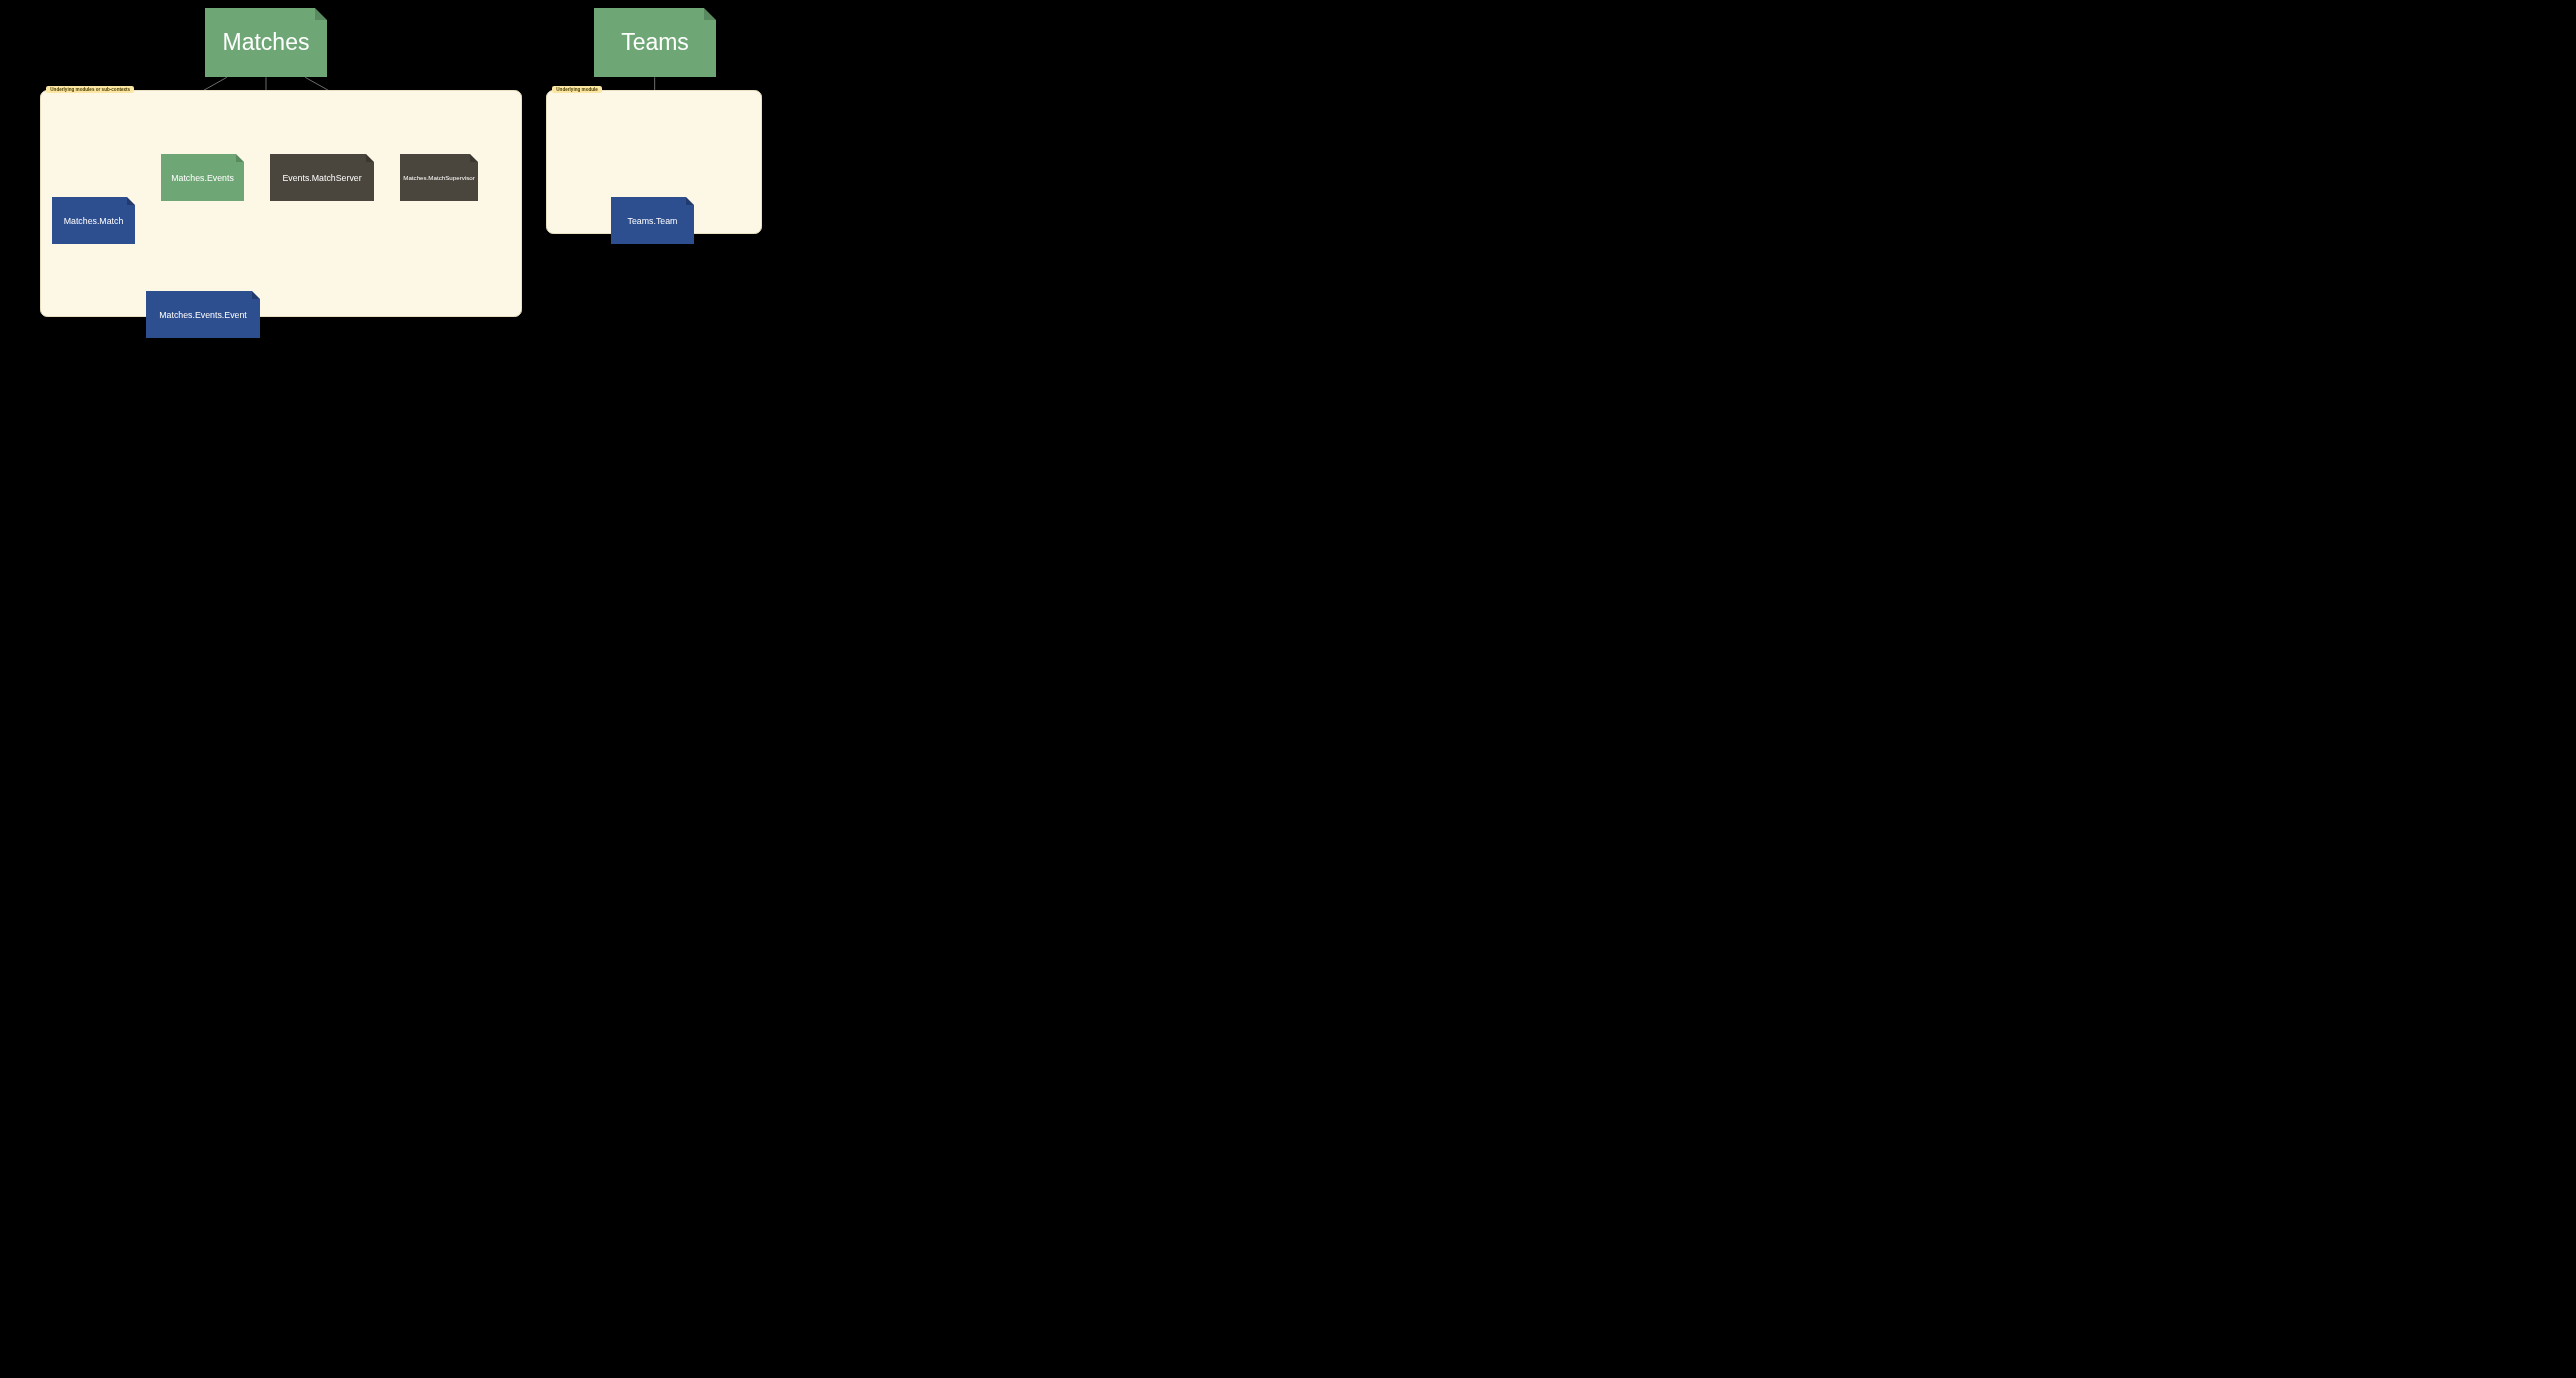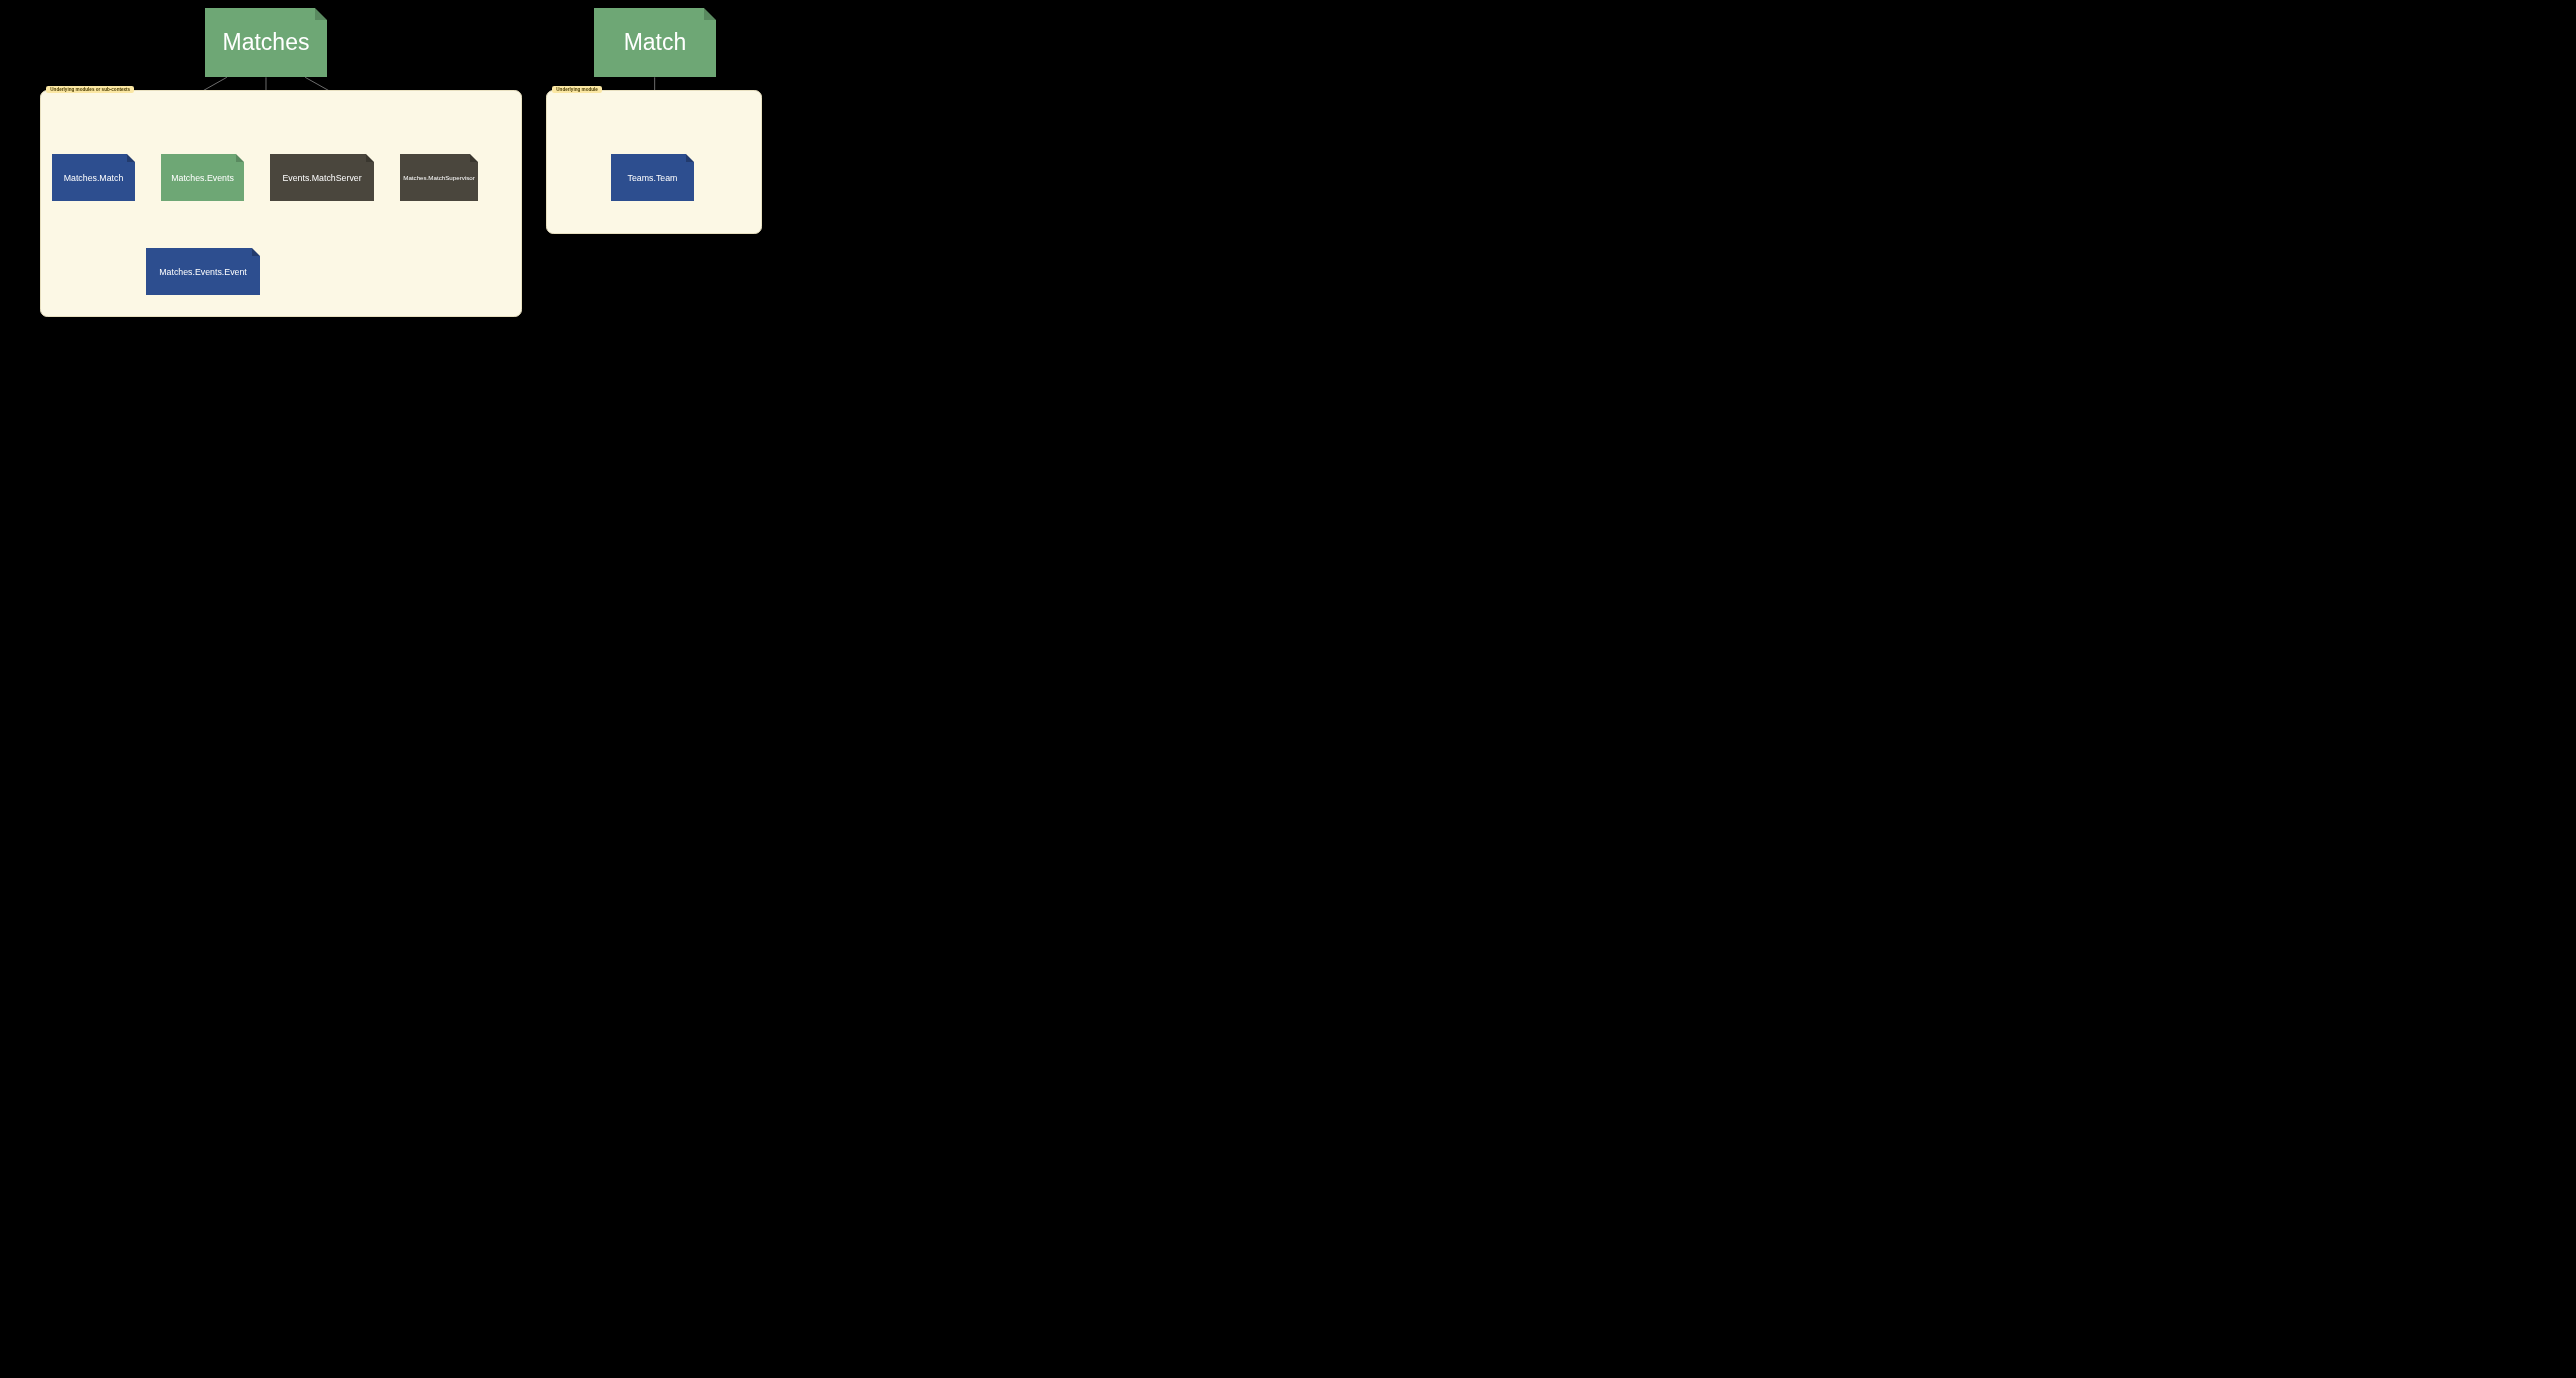--- a/index.html
+++ b/index.html
@@ -51,21 +51,21 @@
   }
   .node::after {
     
     content: "";
     position: absolute;
     top: 0;
     right: 0;
     border-style: solid;
   }
   .node.green   { background: #6ea775; }
-  .node.blue    { background: #2d4e8f; }
+  .node.blue    { background: #2d4e8f; margin-top: 43px; }
   .node.charcoal{ background: #4a463d; }
   .node.big::after   { border-width: 0 12.4px 12.4px 0; border-color: transparent #000 #5a8a60 transparent; }
   .node.green.small::after { border-width: 0 8.2px 8.2px 0; border-color: transparent #fcf8e5 #5a8a60 transparent; }
   .node.blue.small::after  { border-width: 0 8.2px 8.2px 0; border-color: transparent #fcf8e5 #223b6e transparent; }
   .node.charcoal.small::after { border-width: 0 8.2px 8.2px 0; border-color: transparent #fcf8e5 #3a372f transparent; }
   .t-big   { font-size: 23px; font-weight: 400; }
   .t-med   { font-size: 8.8px; font-weight: 400; }
   .t-sm    { font-size: 6.2px; font-weight: 400; }
 </style>
 </head>
@@ -98,21 +98,21 @@
 
   <div class="group" style="left:546px; top:90px; width:216px; height:144px;">
     <div class="group-label">Underlying module</div>
   </div>
 
   <div class="node green big" style="left:205px; top:8.2px; width:122px; height:69px;">
     <span class="t-big">Matches</span>
   </div>
 
   <div class="node green big" style="left:594px; top:8.2px; width:122px; height:69px;">
-    <span class="t-big">Match</span>
+    <span class="t-big">Teams</span>
   </div>
 
   <div class="node blue small" style="left:52px; top:154px; width:83px; height:47px;">
     <span class="t-med">Matches.Match</span>
   </div>
 
   <div class="node green small" style="left:161px; top:154px; width:83px; height:47px;">
     <span class="t-med">Matches.Events</span>
   </div>
 

